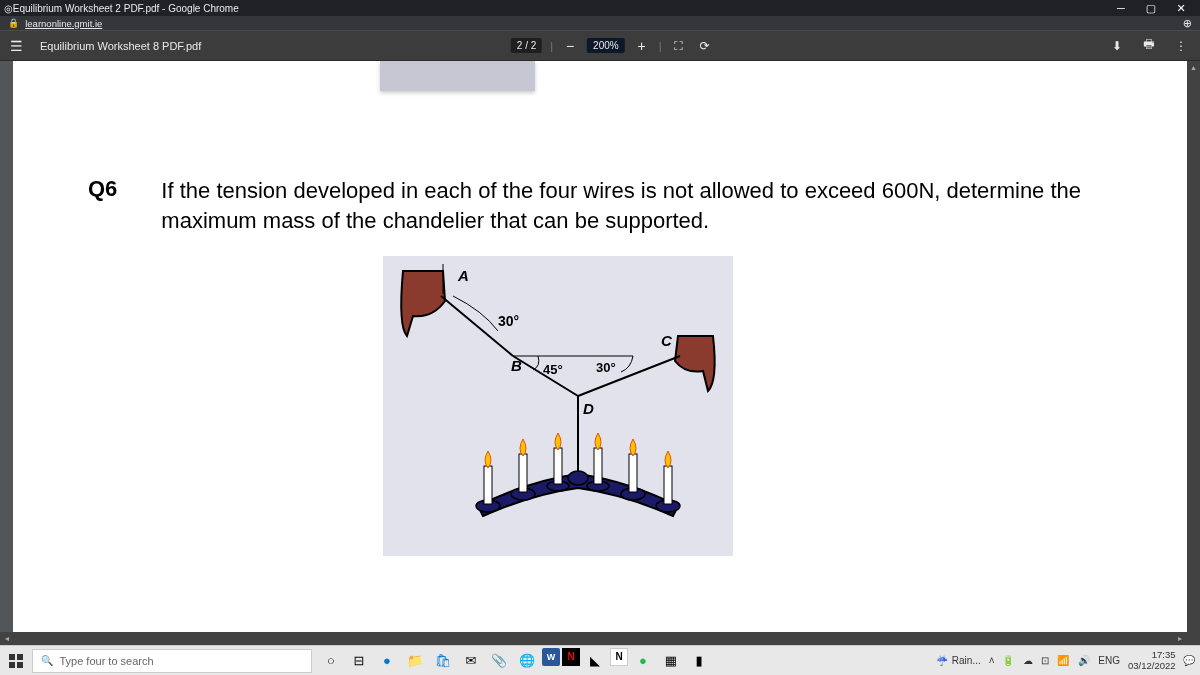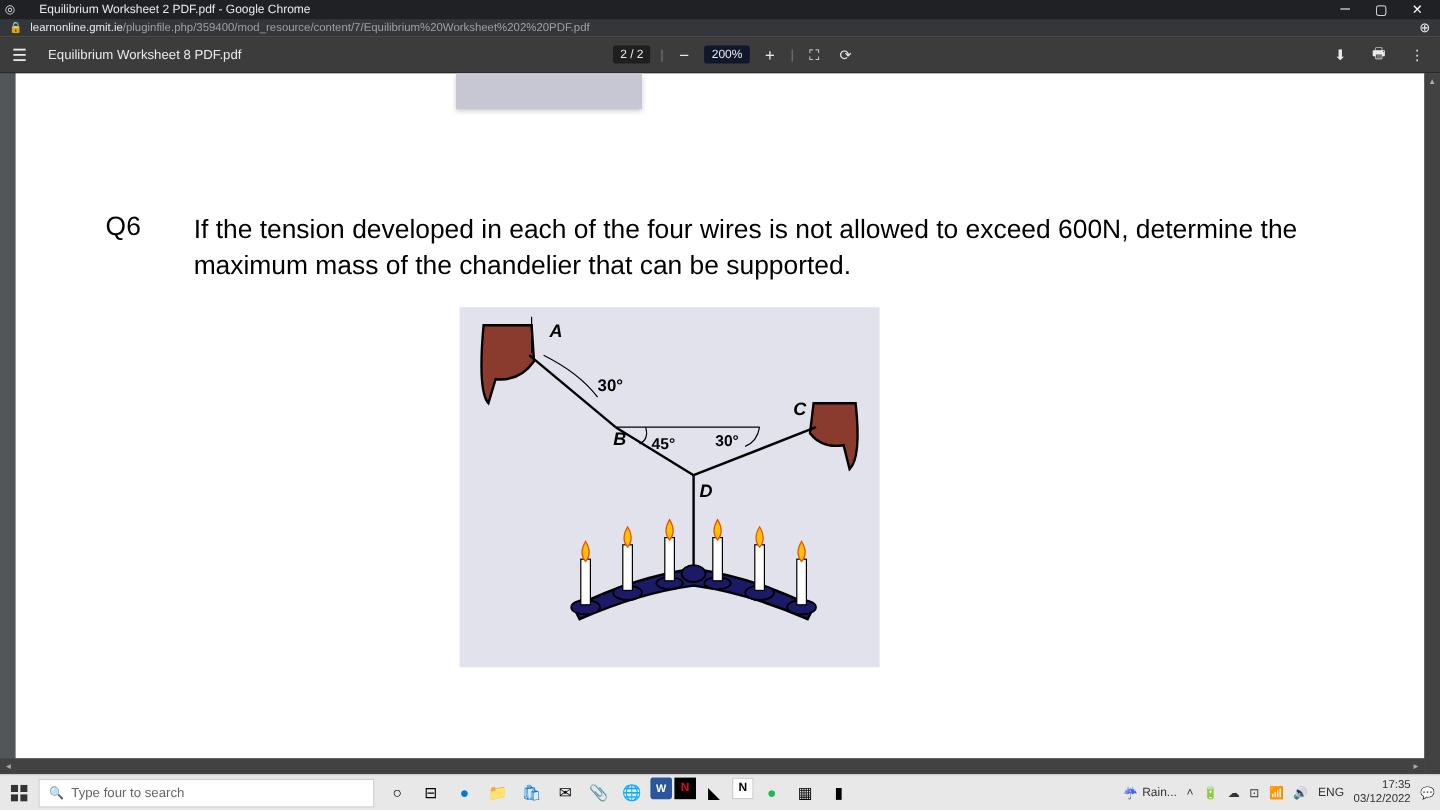--- a/index.html
+++ b/index.html
@@ -1,27 +1,27 @@
 <!DOCTYPE html>
 <html><head>
 <meta charset="utf-8">
 <style>
 * { margin: 0; padding: 0; box-sizing: border-box; font-family: "Segoe UI", Arial, sans-serif; }
 body { width: 1200px; height: 675px; overflow: hidden; background: #202124; display: flex; flex-direction: column; }
 
 
 .titlebar { height: 16px; background: #202124; color: #e8eaed; display: flex; align-items: center; padding: 0 4px; font-size: 10px; }
-.titlebar .title { margin-left: 20px; }
+.titlebar .title { margin-left: 0; }
 .titlebar .spacer { flex: 1; }
 .titlebar .winbtn { width: 30px; text-align: center; color: #fff; font-size: 11px; }
 
 
 .addrbar { height: 15px; background: #35363a; color: #9aa0a6; display: flex; align-items: center; padding: 0 8px; font-size: 9.5px; border-bottom: 1px solid #4a4a4a; }
 .addrbar .lock { margin-right: 6px; font-size: 9px; }
-.addrbar .domain { color: #e8eaed; }
+.addrbar .domain { color: #e8eaed; text-decoration: underline; }
 .addrbar .path { color: #9aa0a6; }
 .addrbar .spacer { flex: 1; }
 .addrbar .zoomglass { margin-left: 8px; font-size: 11px; color: #e8eaed; }
 
 
 .pdftoolbar { height: 30px; background: #3c3c3c; color: #e8eaed; display: flex; align-items: center; padding: 0 10px; font-size: 11px; border-bottom: 1px solid #2a2a2a; }
 .pdftoolbar .menu { width: 20px; font-size: 14px; cursor: pointer; }
 .pdftoolbar .fname { margin-left: 10px; font-size: 11px; }
 .pdftoolbar .center { position: absolute; left: 50%; transform: translateX(-44%); display: flex; align-items: center; gap: 8px; }
 .pagecount { background: #1f1f1f; padding: 2px 6px; border-radius: 2px; font-size: 10px; }
@@ -36,21 +36,21 @@
 .scrollbar-v { position: absolute; right: 0; top: 0; width: 13px; height: 100%; background: #424242; }
 .scrollbar-v .uparrow { height: 14px; color: #aaa; text-align: center; font-size: 8px; line-height: 14px; }
 .scrollbar-h { position: absolute; left: 0; bottom: 0; right: 13px; height: 13px; background: #424242; display: flex; }
 .scrollbar-h .harrow { width: 14px; color: #aaa; text-align: center; font-size: 8px; line-height: 13px; }
 .scrollbar-h .htrack { flex: 1; }
 
 
 .page { position: absolute; left: 13px; right: 13px; top: 0; bottom: 13px; background: #fff; }
 .prevpage { position: absolute; top: 0; left: 367px; width: 155px; height: 30px; background: #c7c7d4; box-shadow: 0 2px 4px rgba(0,0,0,.2); }
 .question { position: absolute; top: 115px; left: 75px; right: 80px; font-family: "Times New Roman", serif; font-size: 22px; color: #000; display: flex; gap: 28px; }
-.qnum { font-weight: normal; }
+.qnum { font-weight: bold; }
 .qtext { line-height: 1.35; margin-left: 16px; }
 
 
 .diagram { position: absolute; top: 195px; left: 370px; width: 350px; height: 300px; background: #e2e2ec; }
 .diagram svg { width: 100%; height: 100%; }
 
 
 .flame { fill: #ffc107; stroke: #e65100; stroke-width: 1; }
 .candle { fill: #fff; stroke: #000; stroke-width: 1; }
 
@@ -83,21 +83,20 @@
   <span class="title">Equilibrium Worksheet 2 PDF.pdf - Google Chrome</span>
   <span class="spacer"></span>
   <span class="winbtn">─</span>
   <span class="winbtn">▢</span>
   <span class="winbtn">✕</span>
 </div>
 
 <div class="addrbar">
   <span class="lock">🔒</span>
   <span class="domain">learnonline.gmit.ie</span>
-    <span class="path">/pluginfile.php/359400/mod_resource/content/7/Equilibrium%20Worksheet%202%20PDF.pdf</span>
   <span class="spacer"></span>
   <span class="zoomglass">⊕</span>
 </div>
 
 <div class="pdftoolbar">
   <span class="menu">☰</span>
   <span class="fname">Equilibrium Worksheet 8 PDF.pdf</span>
   <div class="center">
     <span class="pagecount">
       <span>2</span>

